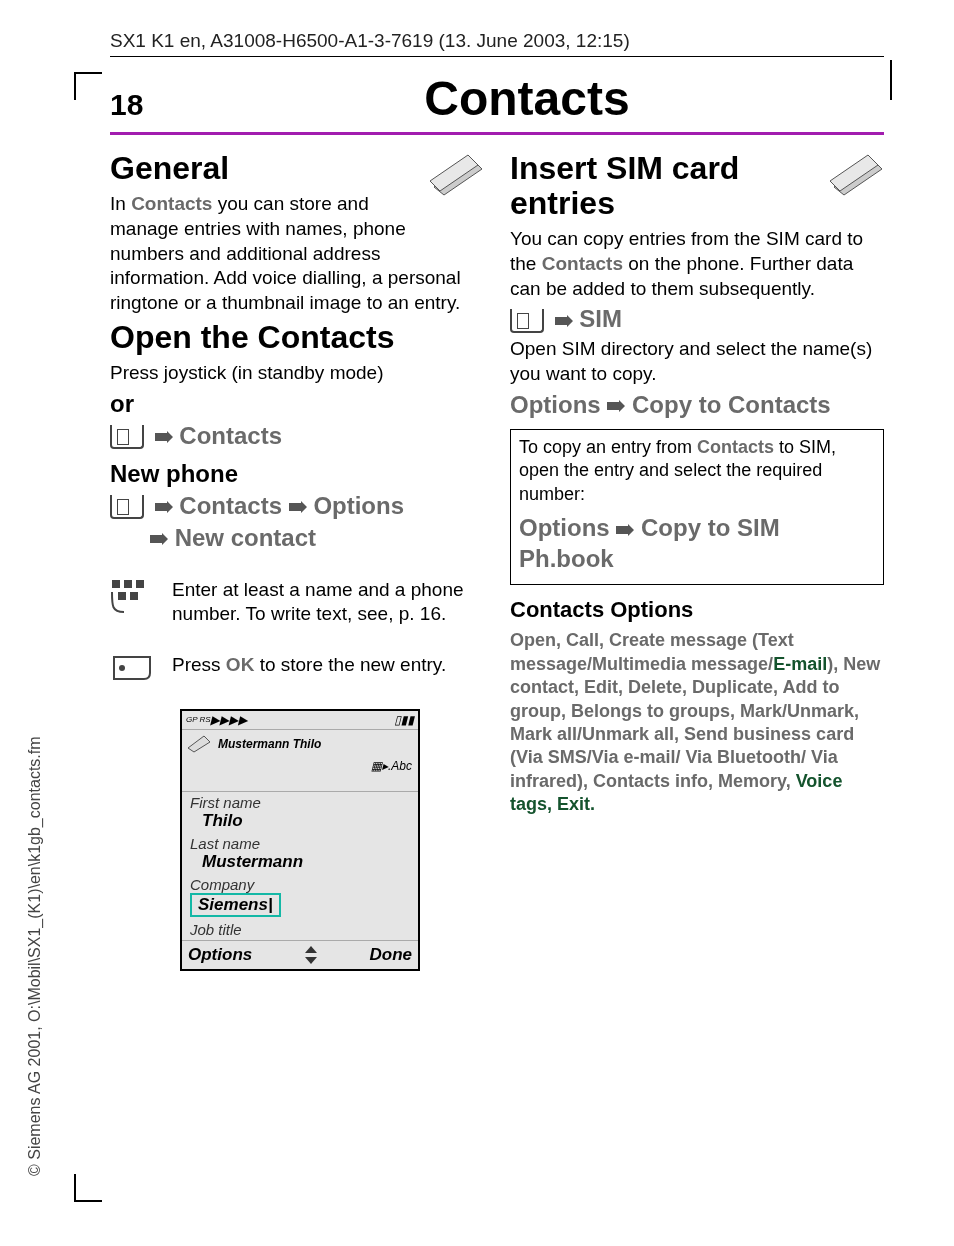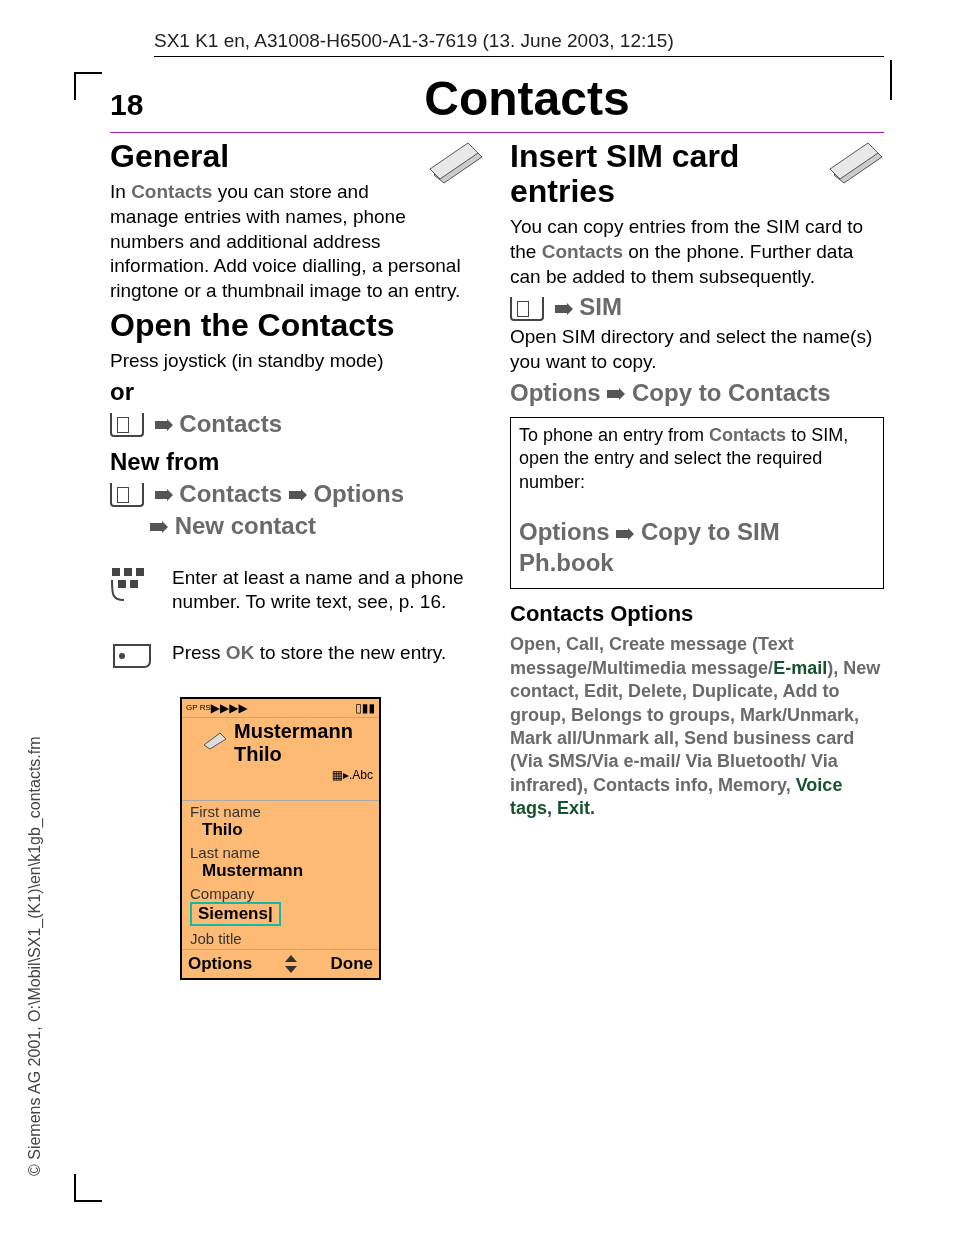--- a/index.html
+++ b/index.html
@@ -23,28 +23,27 @@
   }
   .page {
     padding: 30px 70px 60px 110px;
   }
   .header-line {
     font-size: 19px;
     color: #222;
     border-bottom: 1px solid #000;
     padding-bottom: 4px;
     margin-bottom: 14px;
-    margin-left: 44px;
   }
   .title-row {
     display: flex;
     align-items: baseline;
-    border-bottom: 1px solid #a21caf;
+    border-bottom: 3px solid #a21caf;
     padding-bottom: 6px;
-    margin-bottom: 6px;
+    margin-bottom: 16px;
   }
   .page-num {
     font-size: 30px;
     font-weight: bold;
     width: 60px;
   }
   .page-title {
     flex: 1;
     text-align: center;
     font-size: 48px;
@@ -116,41 +115,42 @@
   .step-row .icon-cell { width: 48px; flex-shrink: 0; }
   .step-row .text-cell { flex: 1; font-size: 19px; line-height: 1.3; }
   .note-box {
     border: 1px solid #000;
     padding: 6px 8px;
     font-size: 18px;
     line-height: 1.3;
     margin: 10px 0;
   }
   .phone-screen {
-    width: 201px;
+    width: 240px;
     margin: 10px 0 0 70px;
     border: 2px solid #000;
-    background: #fdba74;
+    background: #e5e5e5;
     font-family: Arial, sans-serif;
+    font-style: italic;
   }
   .phone-status {
     display: flex;
     justify-content: space-between;
     align-items: center;
     padding: 2px 4px;
     border-bottom: 1px solid #aaa;
     font-size: 12px;
   }
   .phone-title-row {
     display: flex;
     align-items: center;
     gap: 6px;
-    padding: 2px 20px;
-    font-weight: bold;
-    font-size: 20px;
+    padding: 2px 4px;
+    font-weight: bold;
+    font-size: 12px;
   }
   .phone-sub {
     text-align: right;
     font-size: 12px;
     padding: 0 6px 18px;
     border-bottom: 1px solid #aaa;
   }
   .phone-field {
     padding: 2px 8px;
     font-size: 15px;
@@ -229,21 +229,21 @@
       <p class="body-text">Press joystick (in standby mode)</p>
       <div class="nav-line black" style="color:#000;font-weight:bold;">or</div>
       <div class="nav-line">
         <span class="menu-icon"></span>
         <span class="arrow-icon"><svg width="18" height="12">
               <polygon points="0,2 12,2 12,0 18,6 12,12 12,10 0,10" fill="#555"></polygon>
             </svg></span>
         <span>Contacts</span>
       </div>
 
-      <h3>New from</h3>
+      <h3>New phone</h3>
       <div class="nav-line">
         <span class="menu-icon"></span>
         <span class="arrow-icon"><svg width="18" height="12">
               <polygon points="0,2 12,2 12,0 18,6 12,12 12,10 0,10" fill="#555"></polygon>
             </svg></span>
         <span>Contacts</span>
         <span class="arrow-icon"><svg width="18" height="12">
               <polygon points="0,2 12,2 12,0 18,6 12,12 12,10 0,10" fill="#555"></polygon>
             </svg></span>
         <span>Options</span>
@@ -347,23 +347,23 @@
       <div class="nav-line">
         <span>Options</span>
         <span class="arrow-icon"><svg width="18" height="12">
               <polygon points="0,2 12,2 12,0 18,6 12,12 12,10 0,10" fill="#555"></polygon>
             </svg></span>
         <span>Copy to Contacts</span>
       </div>
 
       <div class="note-box">
         <div>
-          <span>To phone an entry from </span><span class="grey bold">Contacts</span><span> to SIM, open the entry and select the required number:</span>
-        </div>
-        <div class="nav-line" style="margin-top:22px;">
+          <span>To copy an entry from </span><span class="grey bold">Contacts</span><span> to SIM, open the entry and select the required number:</span>
+        </div>
+        <div class="nav-line" style="margin-top:6px;">
           <span>Options</span>
           <span class="arrow-icon"><svg width="18" height="12">
                 <polygon points="0,2 12,2 12,0 18,6 12,12 12,10 0,10" fill="#555"></polygon>
               </svg></span>
           <span>Copy to SIM Ph.book</span>
         </div>
       </div>
 
       <h4>Contacts Options</h4>
       <div class="options-list">

